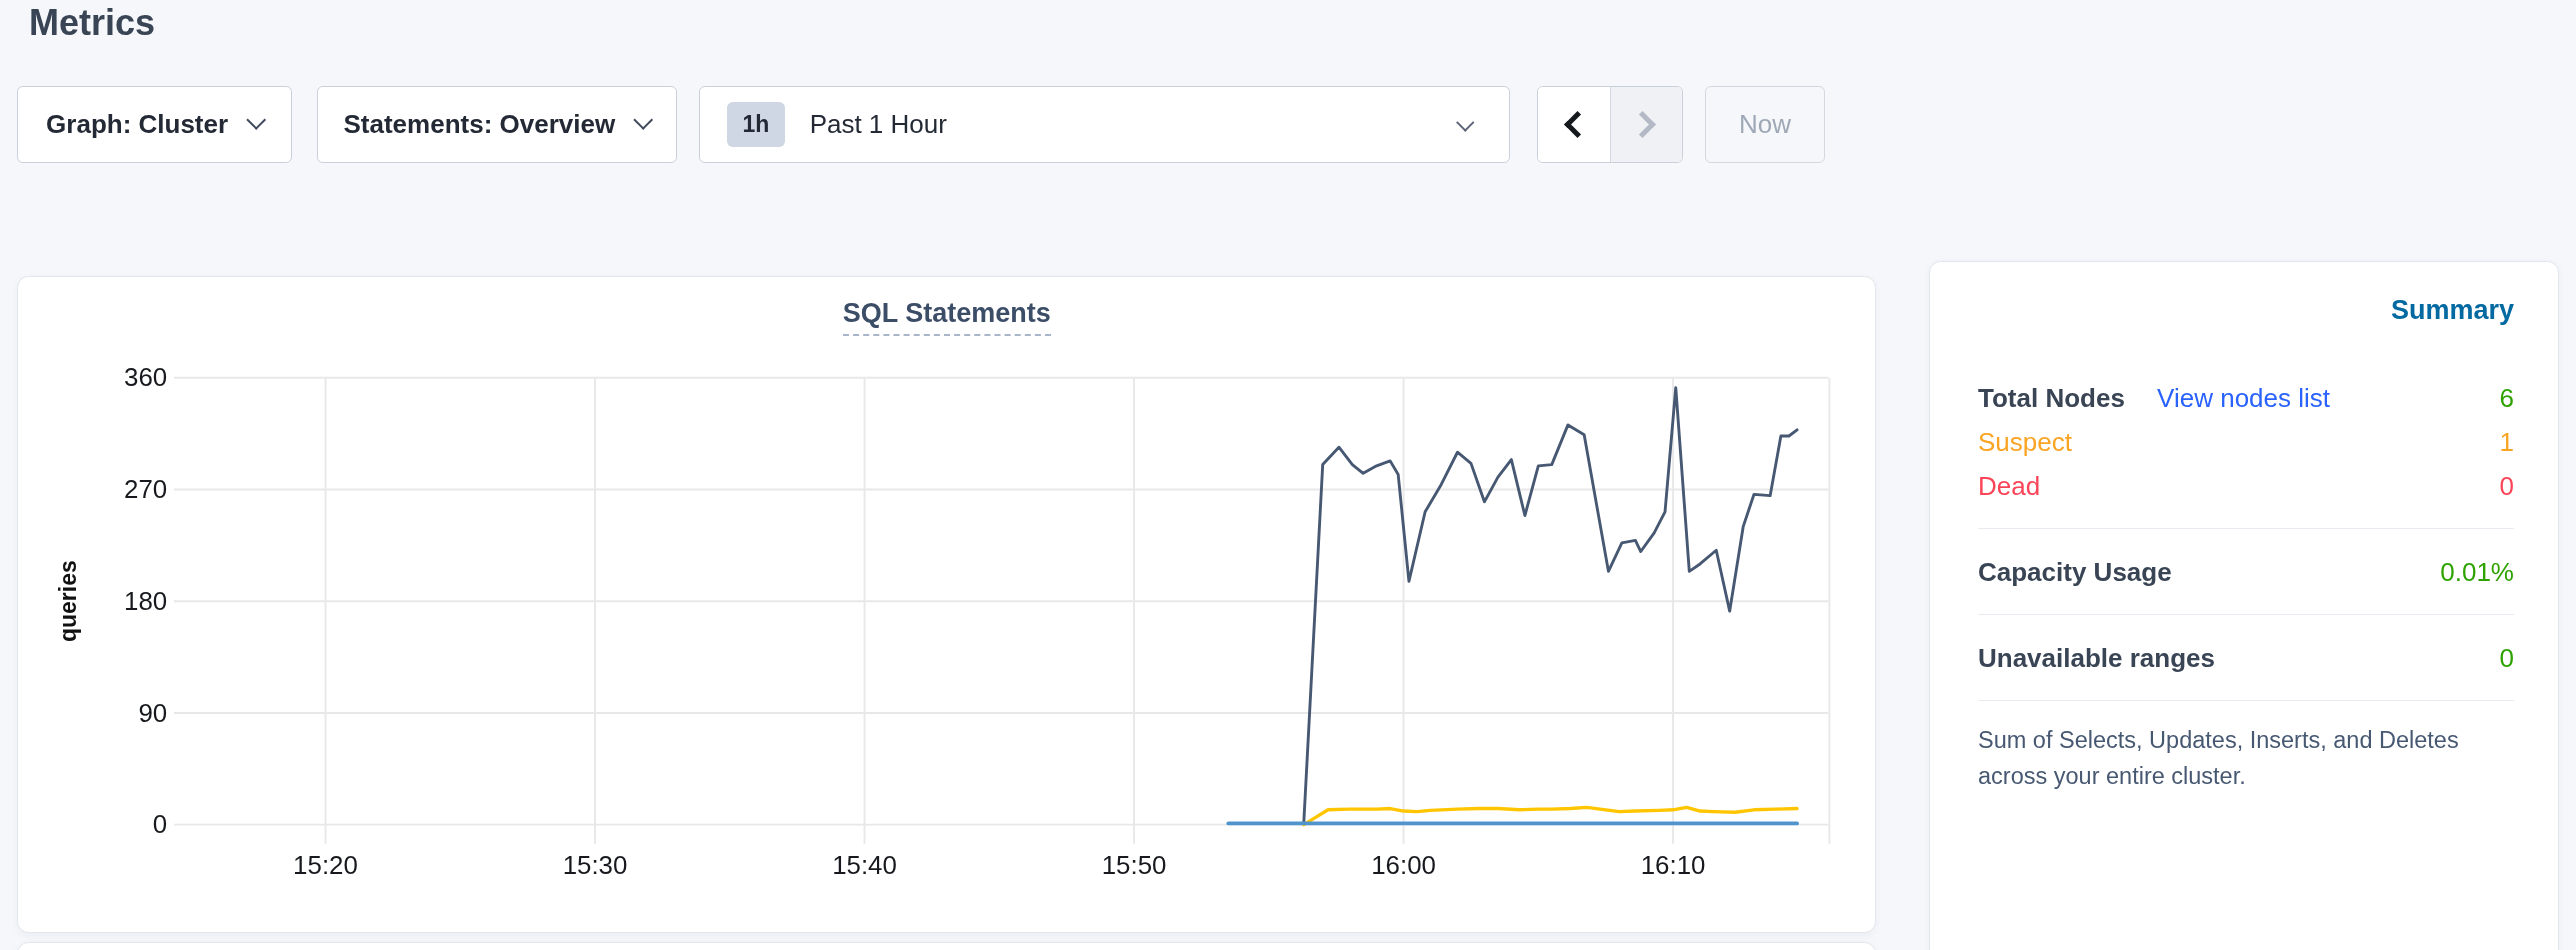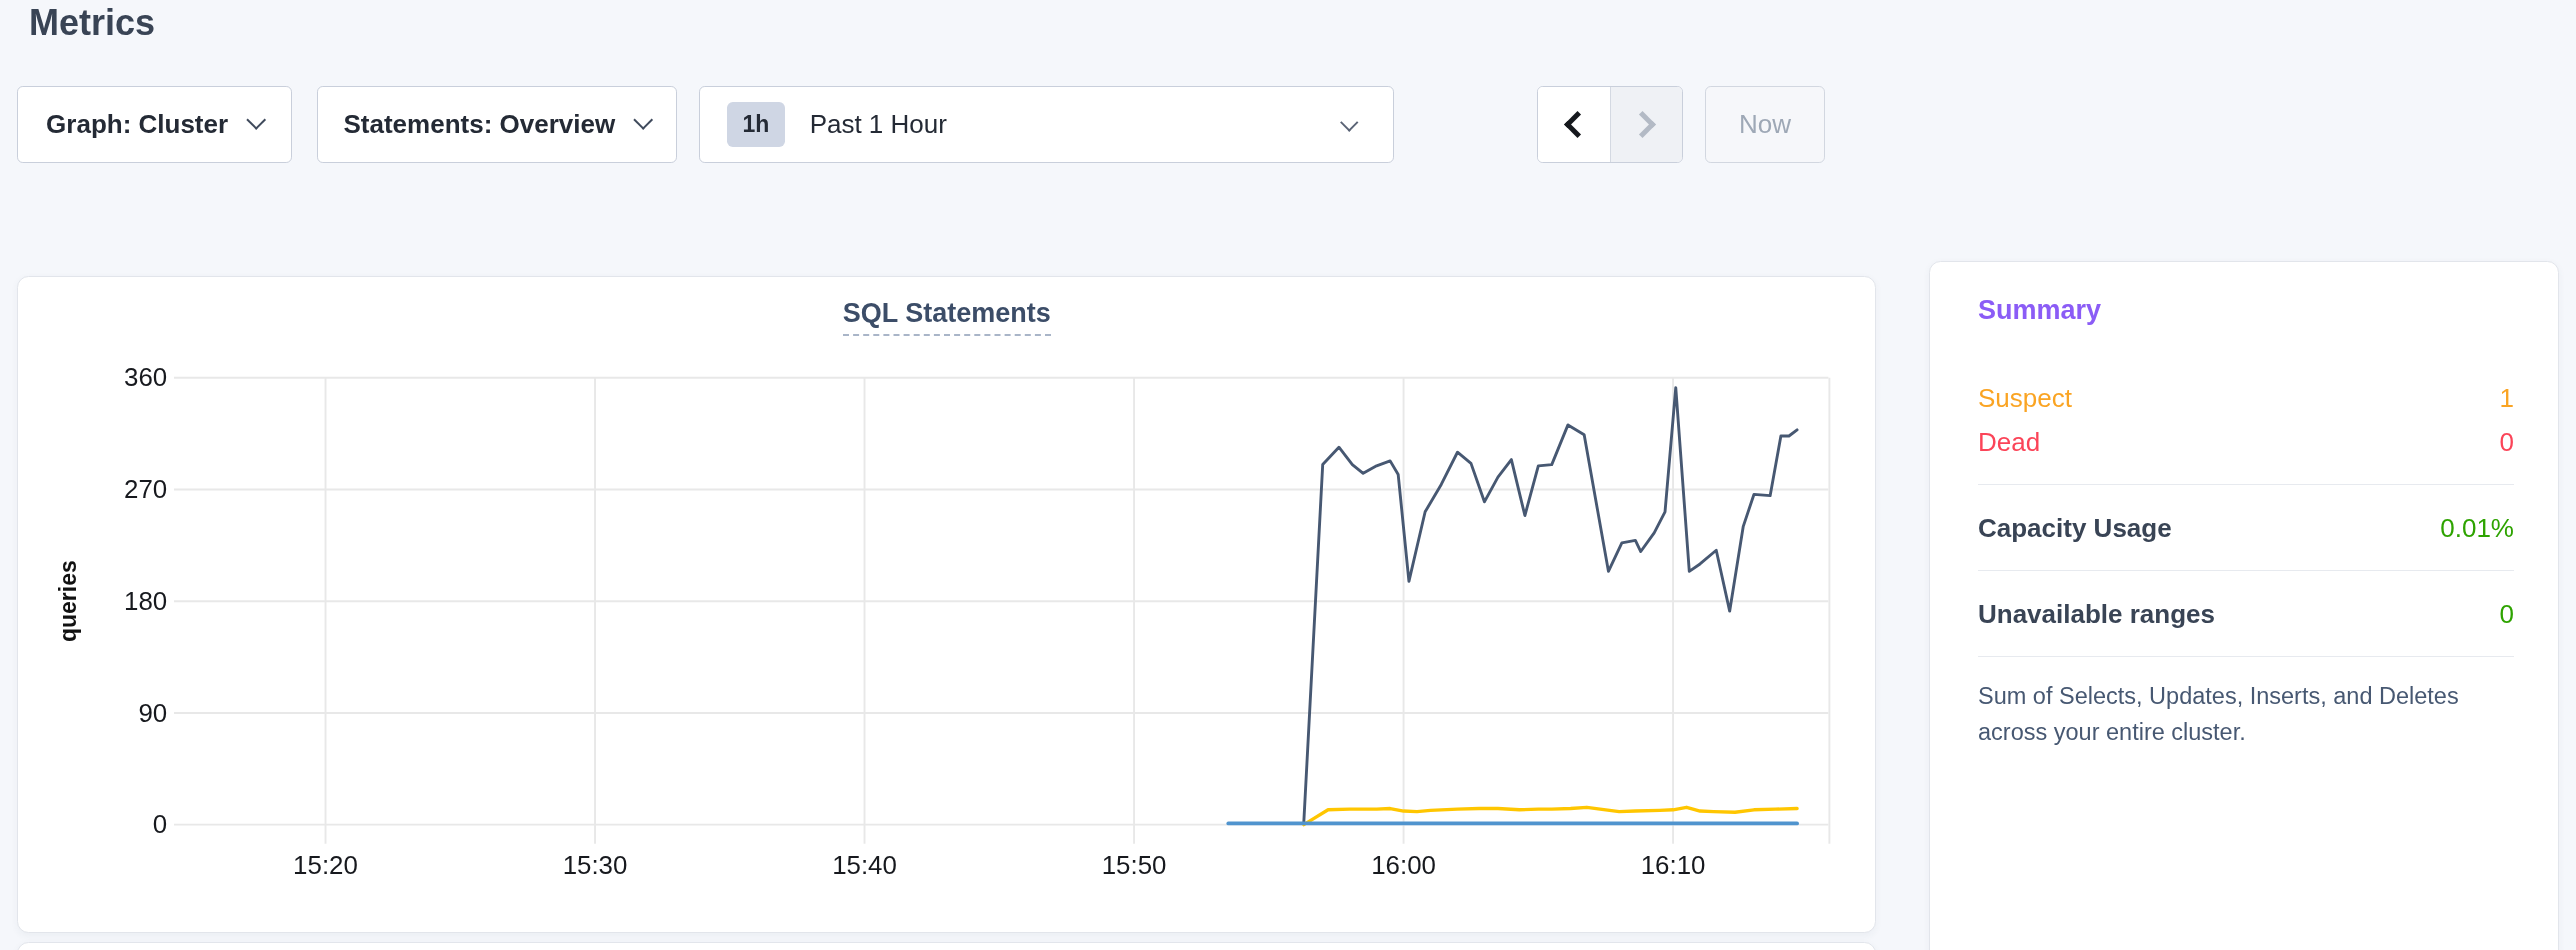--- a/index.html
+++ b/index.html
@@ -23,21 +23,21 @@
     font-size: 26px; font-weight: 700; color: #242a35; cursor: pointer;
   }
   .chev-down {
     width: 14.4px; height: 14.4px; margin-left: 21px; margin-top: -7.7px;
     border-right: 2.9px solid #3f4a5c; border-bottom: 2.9px solid #3f4a5c;
     transform: rotate(45deg); flex: none;
   }
   .dd-graph { left: 17.3px; width: 275px; }
   .dd-dashboard { left: 317px; width: 360px; }
   .time-selector {
-    left: 699px; width: 695px; font-weight: 400; justify-content: flex-start;
+    left: 699px; width: 811px; font-weight: 400; justify-content: flex-start;
     padding: 0 38px 0 27px;
   }
   .time-badge {
     background: #cfd6e4; color: #242a35; font-weight: 700; font-size: 23px;
     border-radius: 5.8px; padding: 8.6px 15.4px; margin-right: 25px; flex: none;
   }
   .time-chev { margin-left: auto; margin-top: -3.8px; width: 12.5px; height: 12.5px;
     border-width: 0 2.4px 2.4px 0; border-style: solid; border-color: #5a6375;
     transform: rotate(45deg); }
   .pager {
@@ -73,21 +73,21 @@
   .summary-card { left: 1929px; top: 261px; width: 630px; height: 749px;
     padding: 33px 44px 0 48px; }
   
   .chart-title-wrap { position: absolute; top: 21px; left: 0; width: 100%; text-align: center; }
   .chart-title {
     display: inline-block; font-size: 27px; font-weight: 700; color: #3c4d68;
     border-bottom: 2.9px dashed #a9b5c8; padding-bottom: 4.8px; cursor: help;
   }
   #chart-svg { position: absolute; left: 0; top: 0; }
   
-  .summary-title { text-align: left; font-size: 27px; font-weight: 700; color: #8b5cf6; margin-bottom: 50px; }
+  .summary-title { text-align: right; font-size: 27px; font-weight: 700; color: #0369a1; margin-bottom: 50px; }
   .srow { display: flex; align-items: center; justify-content: space-between; height: 44px; font-size: 26px; }
   .srow .lbl { font-weight: 700; color: #394455; }
   .srow .val { font-weight: 400; }
   .green  { color: #2ea300; }
   .orange { color: #faa423; }
   .red    { color: #fb4458; }
   .nodes-link { color: #2962ff; font-weight: 400; margin-left: 25px; cursor: pointer; }
   .sdesc { font-size: 23.5px; line-height: 36px; color: #475872; margin-top: 3.8px; }
   .sdivider { border: none; border-top: 1.9px solid #e7eaef; margin: 20px 0 21px 0; }
 </style>
@@ -153,20 +153,27 @@
       <polyline points="1261.3,569.7 1854.3,569.7" fill="none" stroke="#5094ce" stroke-width="4" stroke-linejoin="round" stroke-linecap="round"></polyline>
     </svg>
 </div>
 
 <div class="card next-card"></div>
 
 <div class="card summary-card">
   <div class="summary-title">Summary</div>
 
   <div class="srow">
+    <span>
+      <span class="lbl">Total Nodes</span>
+      <span class="nodes-link">View nodes list</span>
+    </span>
+    <span class="val green">6</span>
+  </div>
+  <div class="srow">
     <span class="orange">Suspect</span>
     <span class="val orange">1</span>
   </div>
   <div class="srow">
     <span class="red">Dead</span>
     <span class="val red">0</span>
   </div>
 
   <hr class="sdivider">
 

